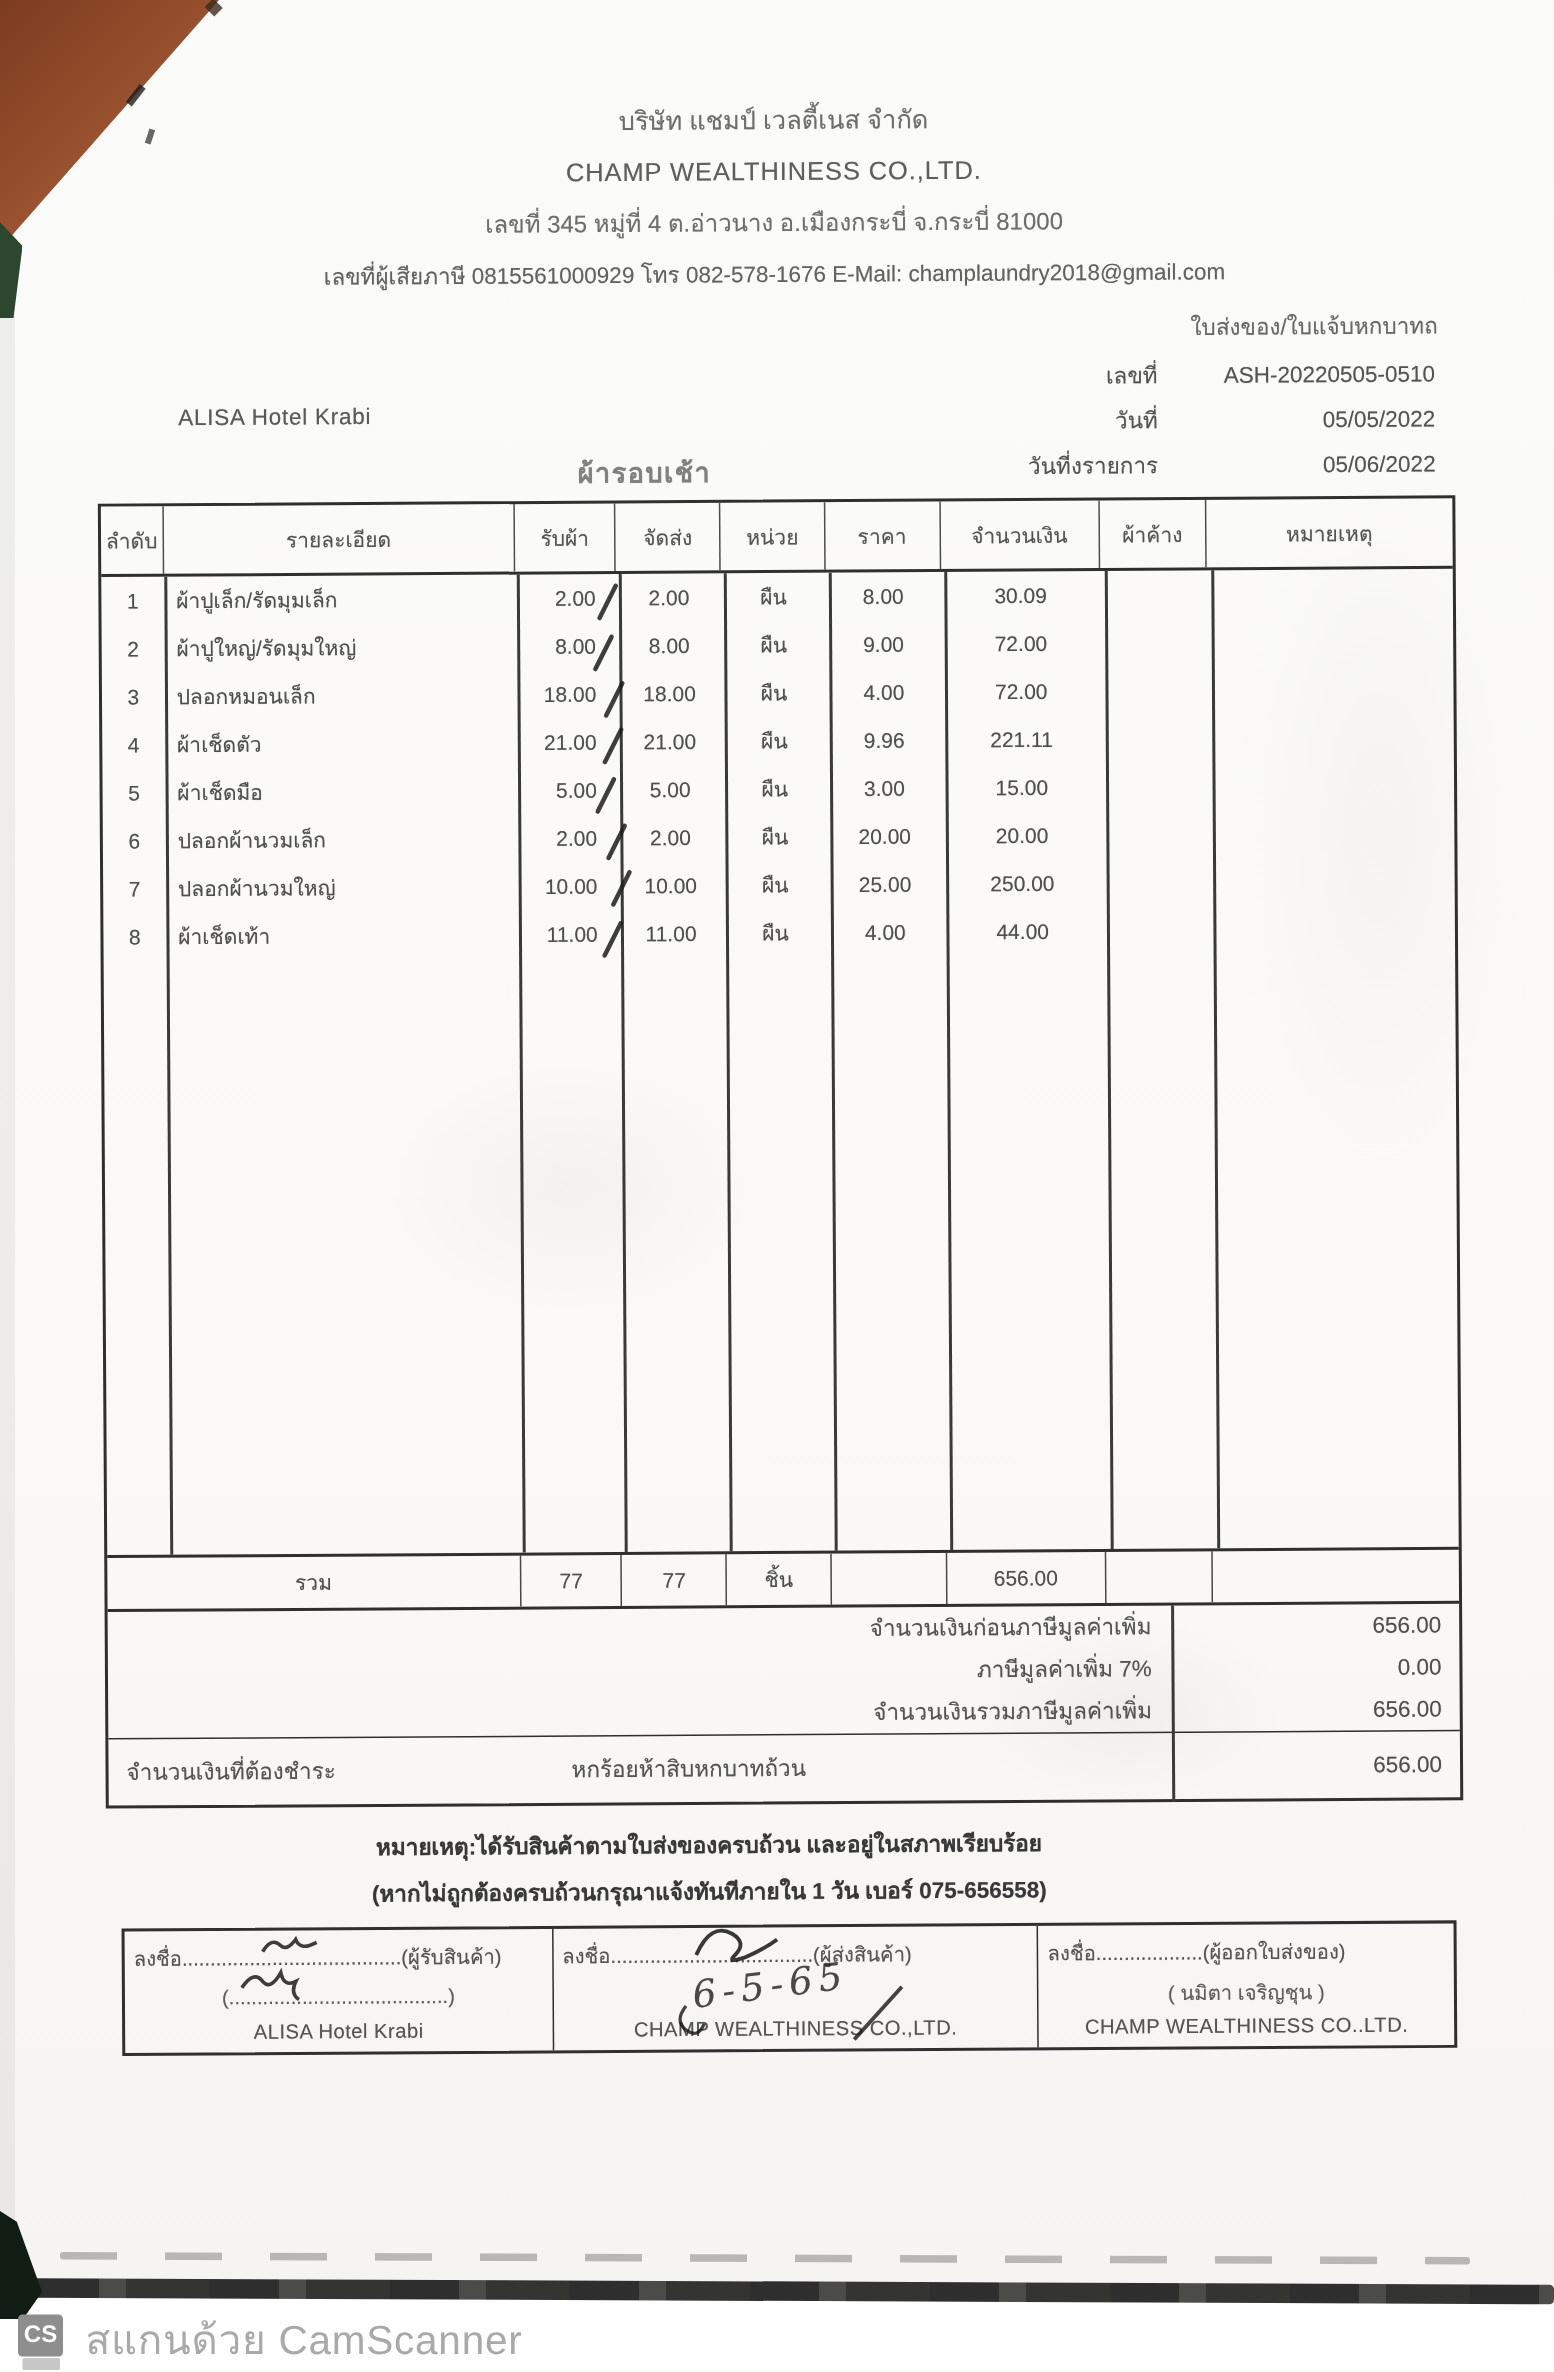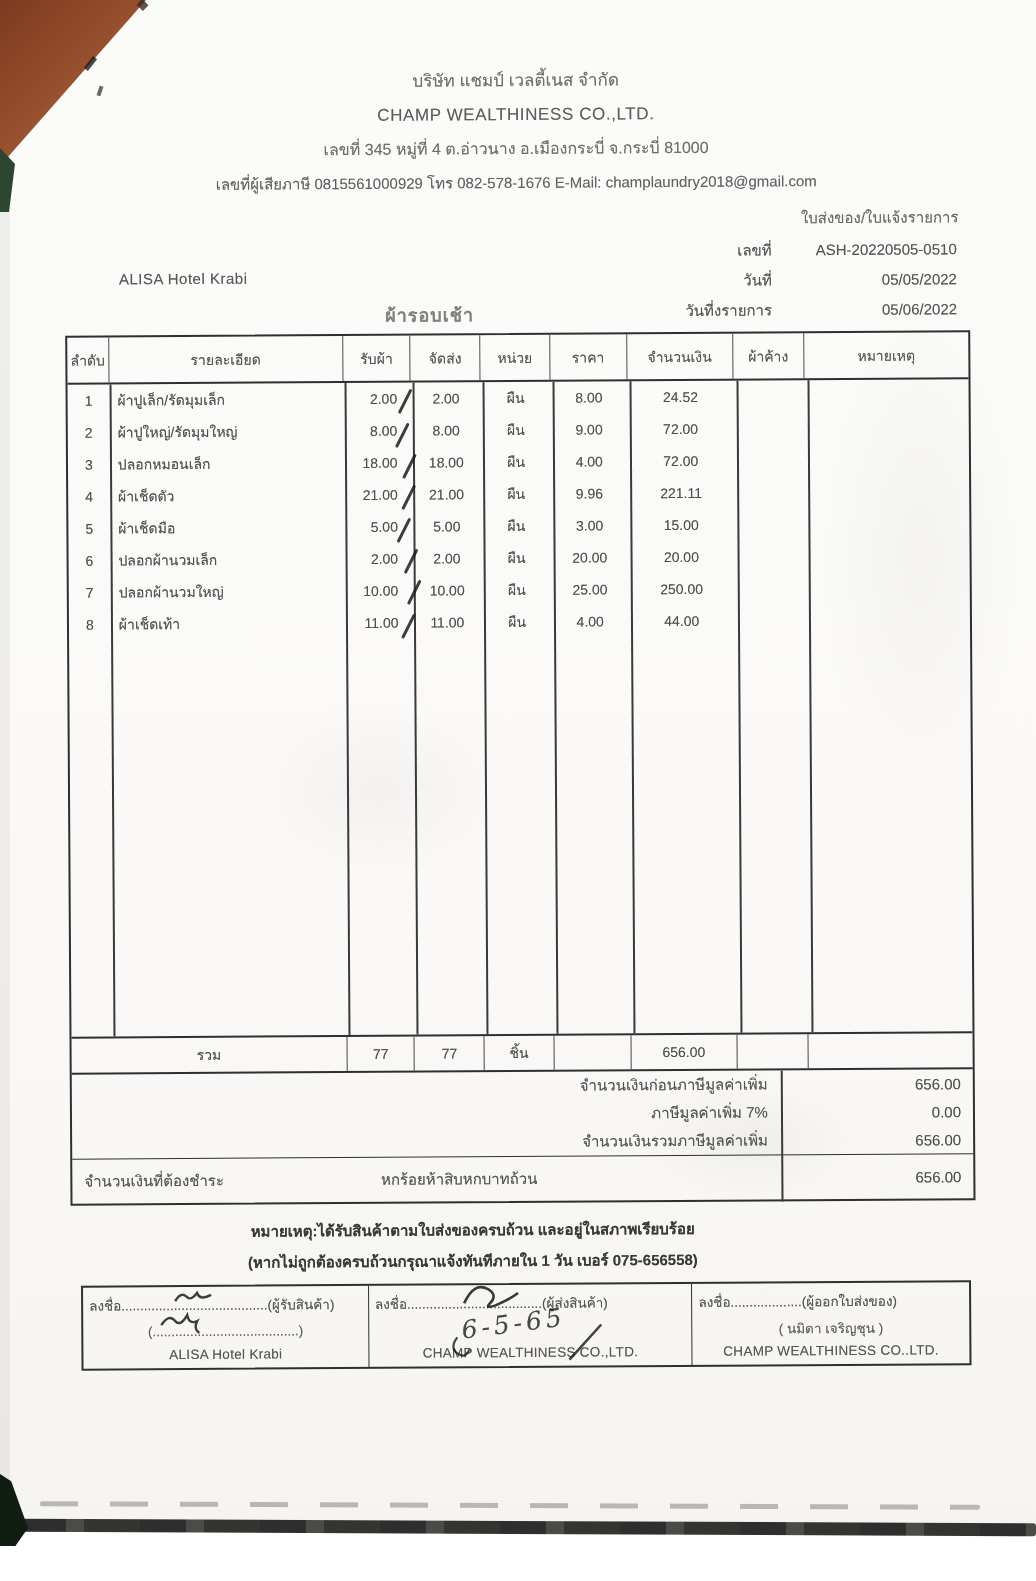--- a/index.html
+++ b/index.html
@@ -116,21 +116,21 @@
 
   <div class="doc">
 
     <div class="hdr">
       <div class="l1">บริษัท แชมป์ เวลตี้เนส จำกัด</div>
       <div class="l2">CHAMP WEALTHINESS CO.,LTD.</div>
       <div class="l3">เลขที่ 345 หมู่ที่ 4 ต.อ่าวนาง อ.เมืองกระบี่ จ.กระบี่ 81000</div>
       <div class="l4">เลขที่ผู้เสียภาษี 0815561000929 โทร 082-578-1676 E-Mail: champlaundry2018@gmail.com</div>
     </div>
 
-    <div class="doctype">ใบส่งของ/ใบแจ้งรายการ</div>
+    <div class="doctype">ใบส่งของ/ใบแจ้บหกบาทถ</div>
 
     <div class="meta">
       <div class="mrow">
         <span class="mlabel">เลขที่</span>
         <span class="mval">ASH-20220505-0510</span>
       </div>
       <div class="mrow">
         <span class="mlabel">วันที่</span>
         <span class="mval">05/05/2022</span>
       </div>
@@ -167,21 +167,21 @@
         <div class="vline" style="left:669px"></div>
         <div class="vline" style="left:740px"></div>
 
         <div class="trow">
           <div class="cell c-no" style="width:42px">1</div>
           <div class="cell c-desc" style="width:235px">ผ้าปูเล็ก/รัดมุมเล็ก</div>
           <div class="cell c-recv" style="width:68px">2.00</div>
           <div class="cell" style="width:70px">2.00</div>
           <div class="cell" style="width:70px">ผืน</div>
           <div class="cell" style="width:77px">8.00</div>
-          <div class="cell" style="width:107px">24.52</div>
+          <div class="cell" style="width:107px">30.09</div>
           <div class="cell" style="width:71px"></div>
           <div class="cell" style="width:165px"></div>
         </div>
         <div class="trow">
           <div class="cell c-no" style="width:42px">2</div>
           <div class="cell c-desc" style="width:235px">ผ้าปูใหญ่/รัดมุมใหญ่</div>
           <div class="cell c-recv" style="width:68px">8.00</div>
           <div class="cell" style="width:70px">8.00</div>
           <div class="cell" style="width:70px">ผืน</div>
           <div class="cell" style="width:77px">9.00</div>
@@ -326,14 +326,21 @@
       </div>
       <div class="sigcell" style="width:278px">
         <div class="sline">ลงชื่อ...................(ผู้ออกใบส่งของ)</div>
         <div class="pline">(        นมิตา เจริญชุน        )</div>
         <div class="cname">CHAMP WEALTHINESS CO..LTD.</div>
       </div>
     </div>
 
   </div>
 
+  <div class="footer">
+    <div class="cs-logo">
+      <div class="cs-sq">CS</div>
+      <div class="cs-tab"></div>
+    </div>
+    <div class="footer-text">สแกนด้วย CamScanner</div>
+  </div>
 
 </div>
 
 </body></html>

